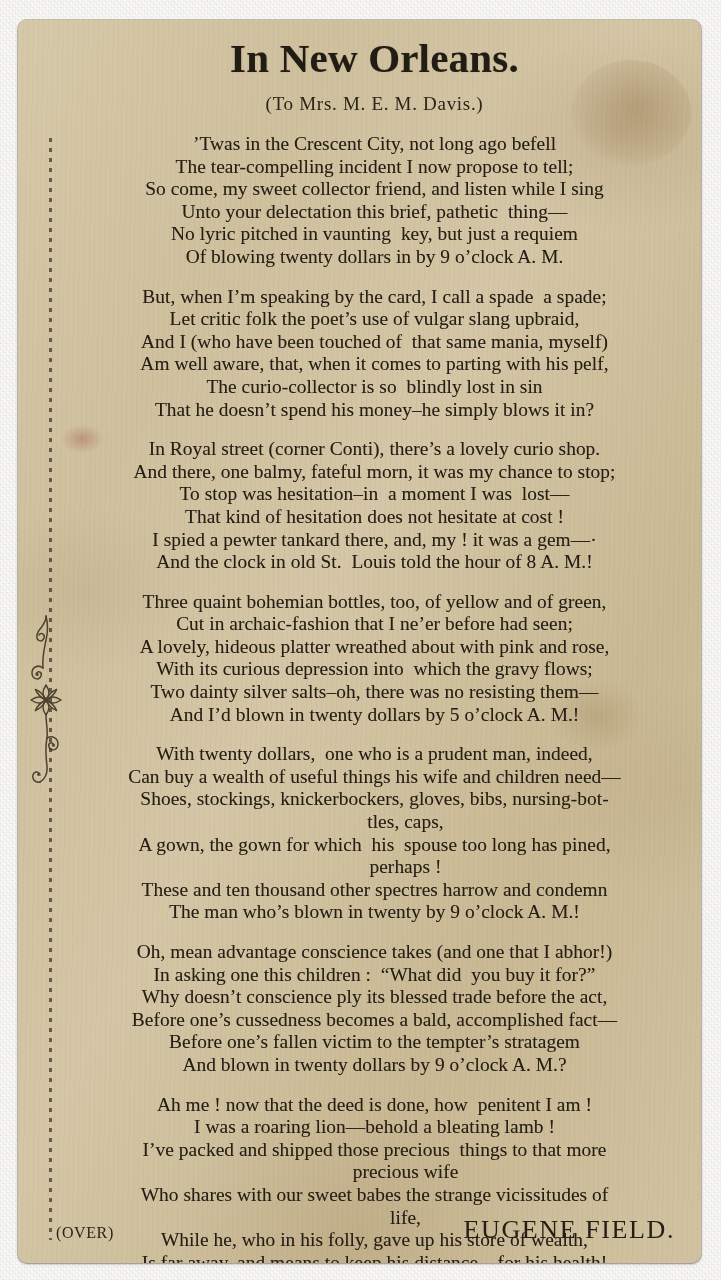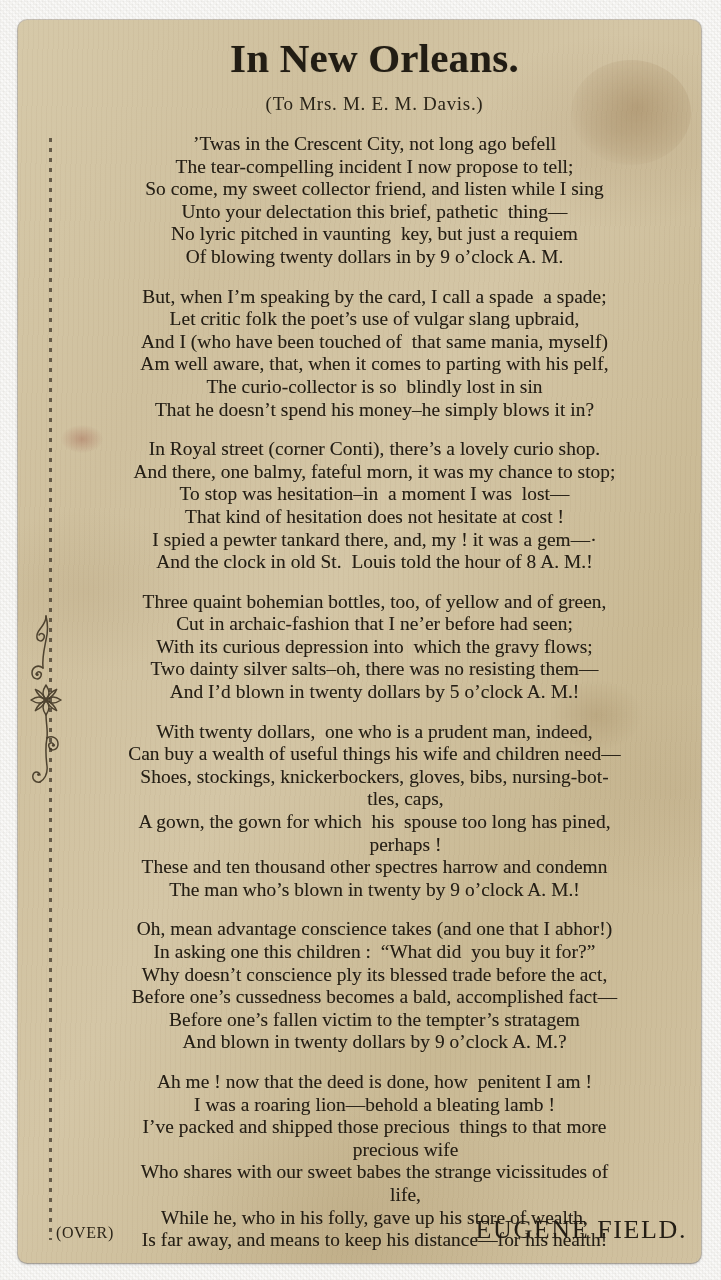--- a/index.html
+++ b/index.html
@@ -154,21 +154,21 @@
   }
 
   .line.indent {
     padding-left: 62px;
   }
 
   
   #footer {
     position: absolute;
     left: 38px;
-    right: 14px;
+    right: 26px;
     bottom: 18px;
     display: flex;
     align-items: baseline;
     justify-content: space-between;
   }
 
   #over-note {
     font-size: 16px;
     letter-spacing: 0.6px;
     color: #2b2418;
@@ -251,20 +251,21 @@
           <div class="line">In Royal street (corner Conti), there’s a lovely curio shop.</div>
           <div class="line">And there, one balmy, fateful morn, it was my chance to stop;</div>
           <div class="line">To stop was hesitation–in  a moment I was  lost—</div>
           <div class="line">That kind of hesitation does not hesitate at cost !</div>
           <div class="line">I spied a pewter tankard there, and, my ! it was a gem—·</div>
           <div class="line">And the clock in old St.  Louis told the hour of 8 A. M.!</div>
         </div>
         <div class="stanza">
           <div class="line">Three quaint bohemian bottles, too, of yellow and of green,</div>
           <div class="line">Cut in archaic-fashion that I ne’er before had seen;</div>
+          <div class="line">A lovely, hideous platter wreathed about with pink and rose,</div>
           <div class="line">With its curious depression into  which the gravy flows;</div>
           <div class="line">Two dainty silver salts–oh, there was no resisting them—</div>
           <div class="line">And I’d blown in twenty dollars by 5 o’clock A. M.!</div>
         </div>
         <div class="stanza">
           <div class="line">With twenty dollars,  one who is a prudent man, indeed,</div>
           <div class="line">Can buy a wealth of useful things his wife and children need—</div>
           <div class="line">Shoes, stockings, knickerbockers, gloves, bibs, nursing-bot-</div>
           <div class="line indent">tles, caps,</div>
           <div class="line">A gown, the gown for which  his  spouse too long has pined,</div>

